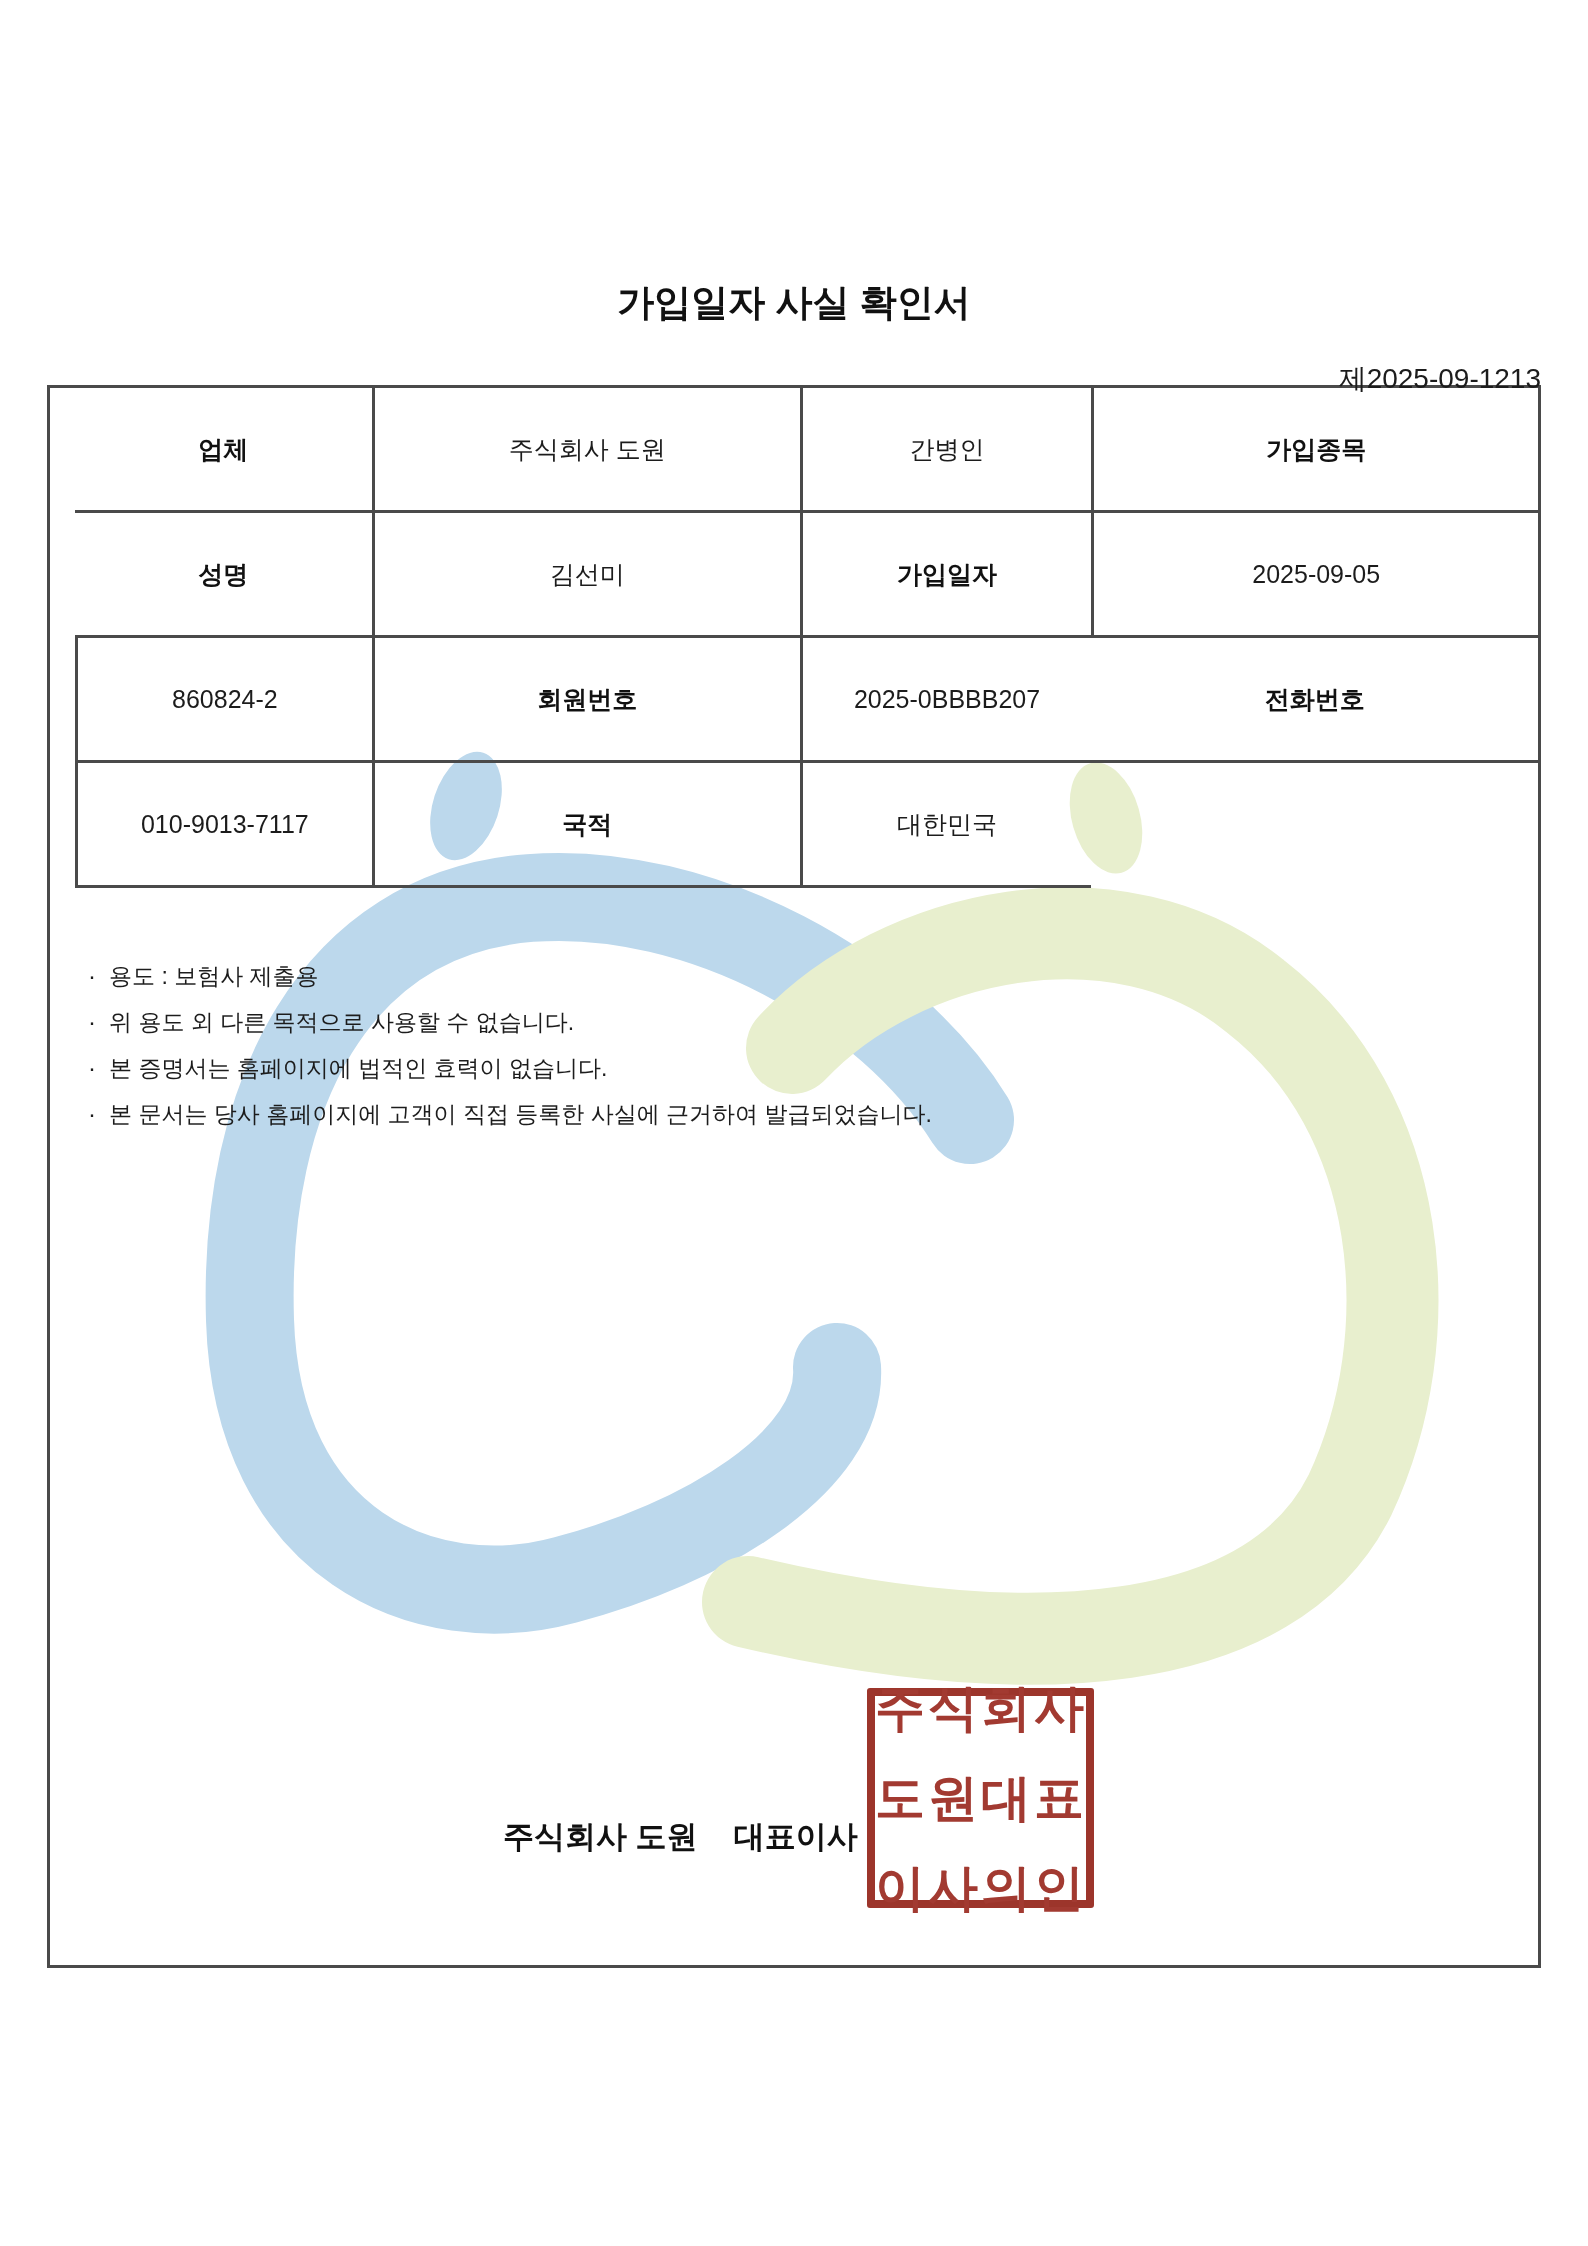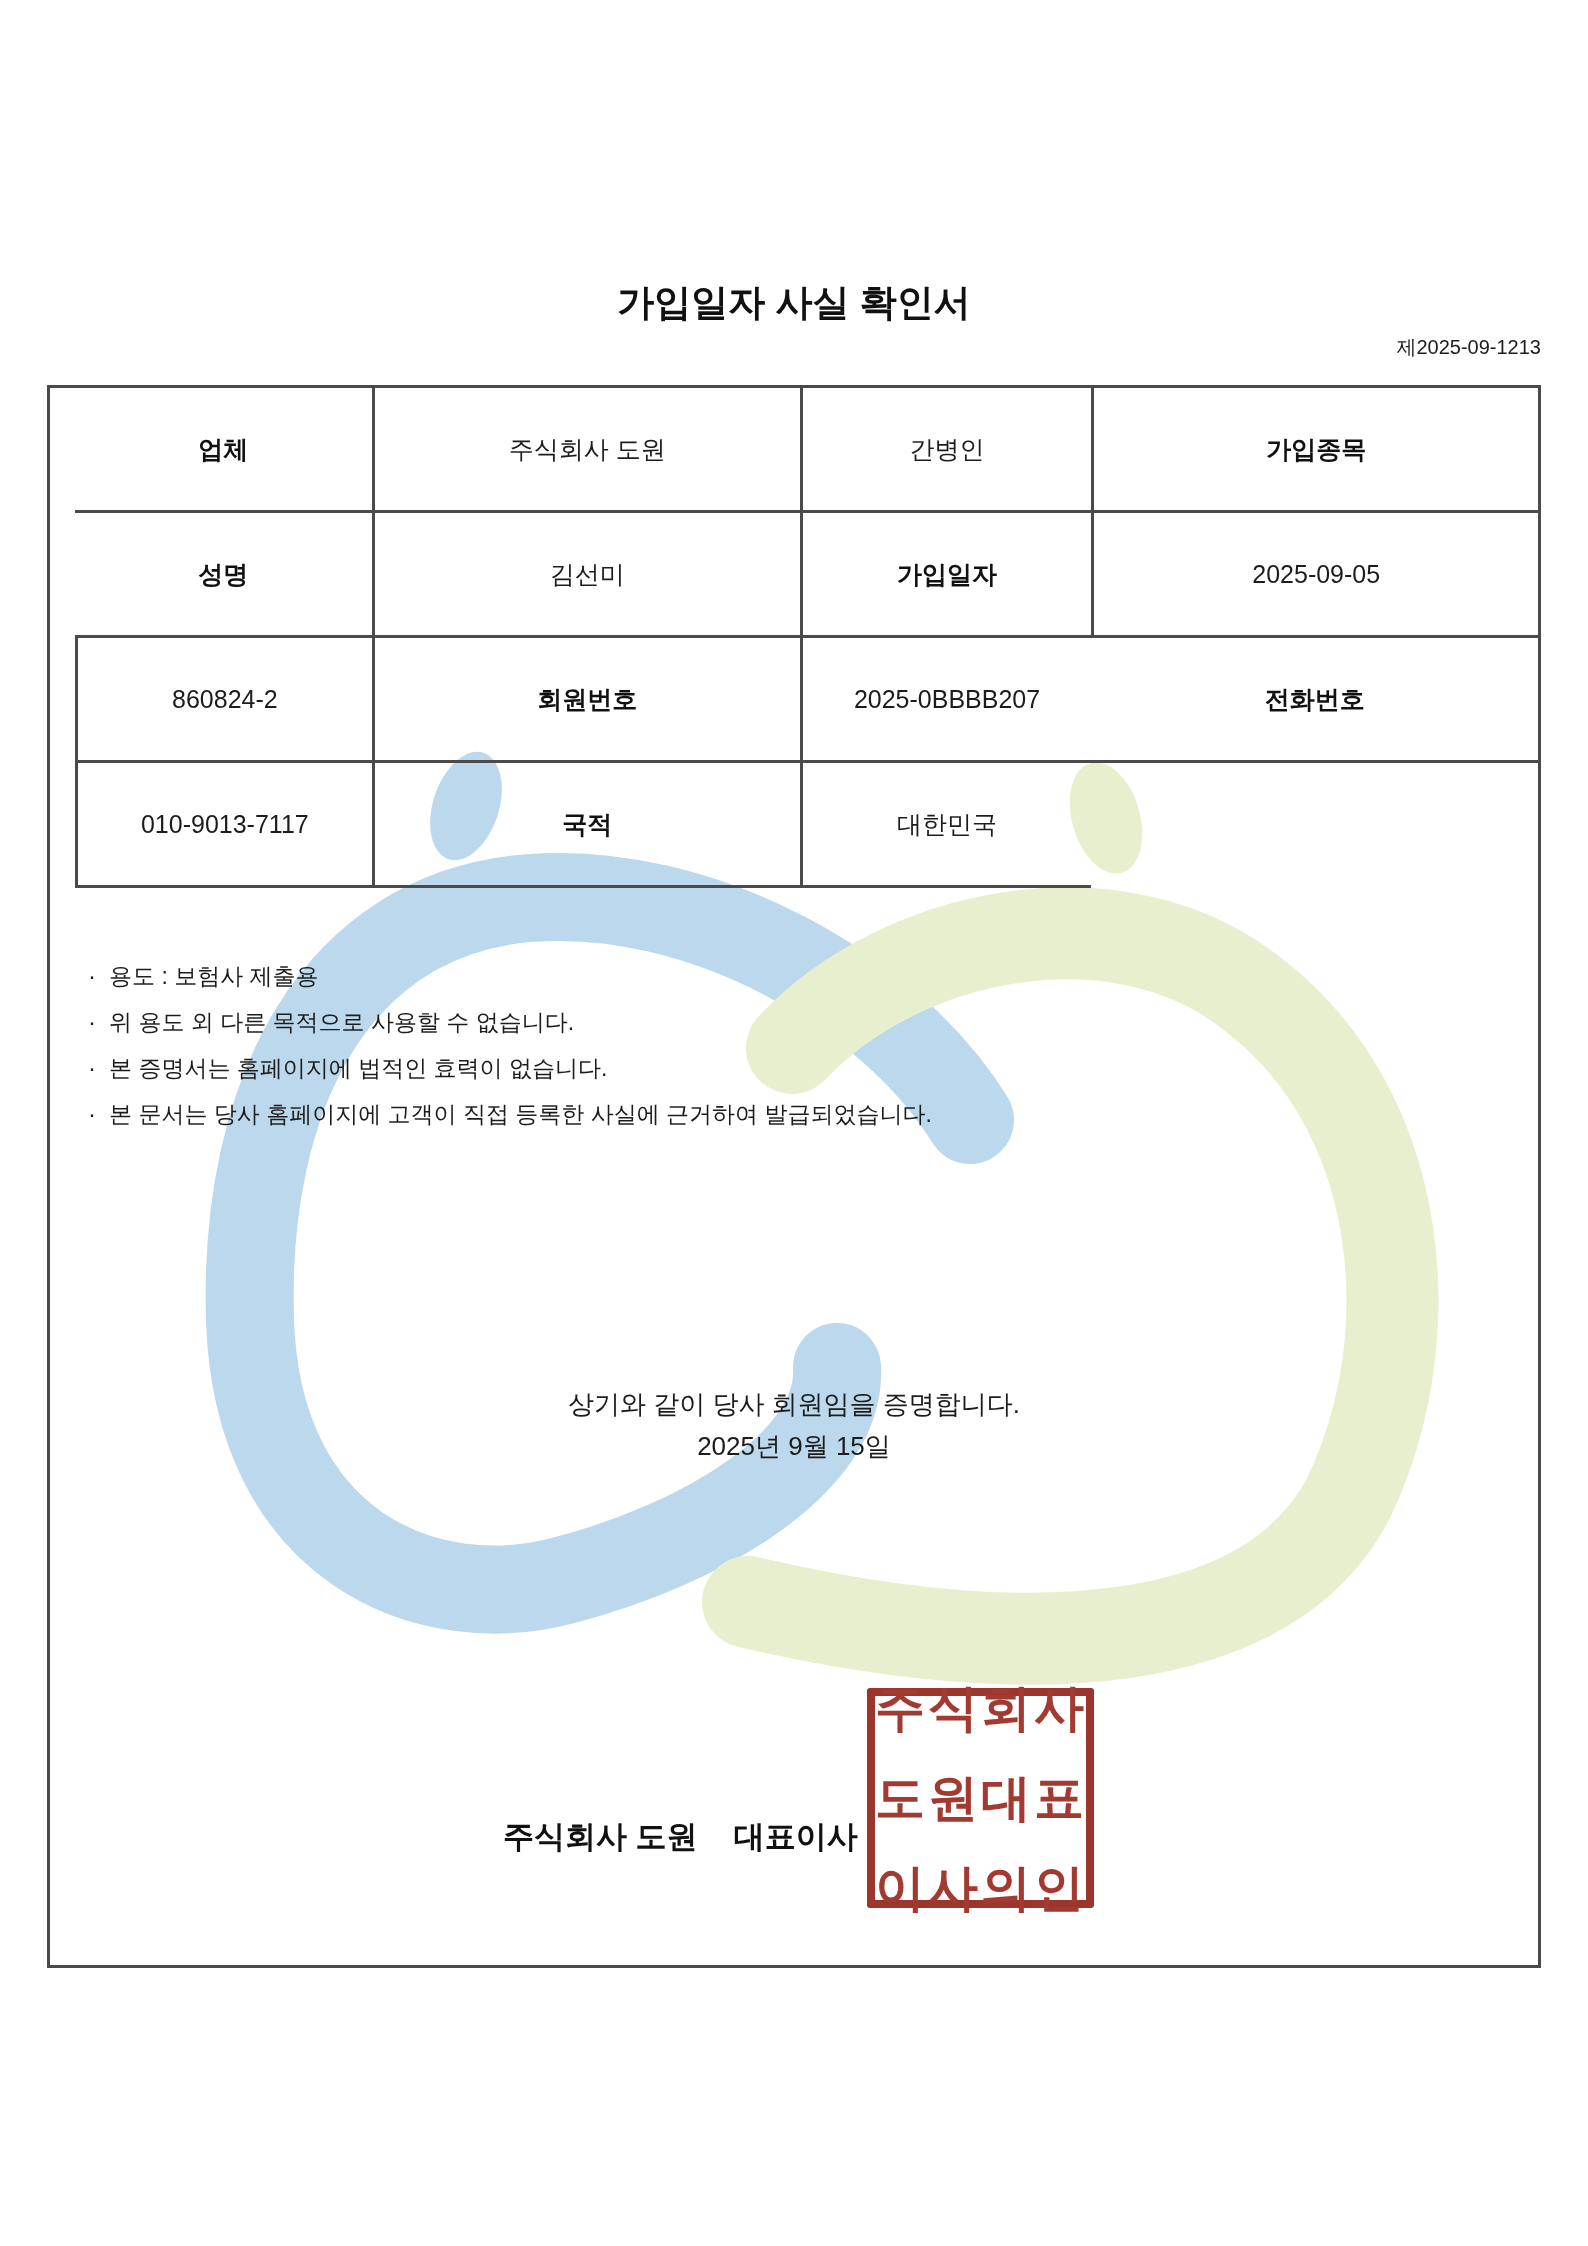--- a/index.html
+++ b/index.html
@@ -7,21 +7,21 @@
     position:relative; width:1588px; height:2246px; background:#ffffff;
     font-family:"Liberation Sans", sans-serif; color:#1c1c1c; overflow:hidden;
   }
   .watermark { position:absolute; left:0; top:0; width:1588px; height:2246px; z-index:0; }
 
   .title {
     position:absolute; top:278px; left:0; width:100%; text-align:center;
     font-size:37px; font-weight:700; color:#111; z-index:2;
   }
   .doc-number {
-    position:absolute; top:334px; right:47px; font-size:20px; color:#1c1c1c; z-index:2;
+    position:absolute; top:360px; right:47px; font-size:28px; color:#1c1c1c; z-index:2;
   }
 
   .doc-frame {
     position:absolute; left:47px; top:385px; width:1494px; height:1583px;
     border:3px solid #4a4a4a; box-sizing:border-box; z-index:1; background:transparent;
   }
   .info-grid { display:grid; grid-template-columns:303fr 437fr 298fr 456fr; grid-auto-rows:125px;margin-left:25px; }
   .cell {
     display:flex; align-items:center; justify-content:center;
     border-bottom:3px solid #4a4a4a; box-sizing:border-box;
@@ -105,24 +105,20 @@
       <div class="note-line">
         <span class="bullet">·</span>
         <span>본 증명서는 홈페이지에 법적인 효력이 없습니다.</span>
       </div>
       <div class="note-line">
         <span class="bullet">·</span>
         <span>본 문서는 당사 홈페이지에 고객이 직접 등록한 사실에 근거하여 발급되었습니다.</span>
       </div>
     </div>
 
-    <div class="statement">
-      <div>상기와 같이 당사 회원임을 증명합니다.</div>
-      <div>2025년 9월 15일</div>
-    </div>
 
     <div class="signature">
       <span>주식회사 도원</span>
       <span>대표이사</span>
     </div>
 
     <div class="seal" style="border-color: rgb(156, 53, 43); color: rgb(162, 58, 49);">
       <div class="seal-row" style="color: rgb(162, 58, 49);">주식회사</div>
       <div class="seal-row" style="color: rgb(162, 58, 49);">도원대표</div>
       <div class="seal-row" style="color: rgb(162, 58, 49);">이사의인</div>

